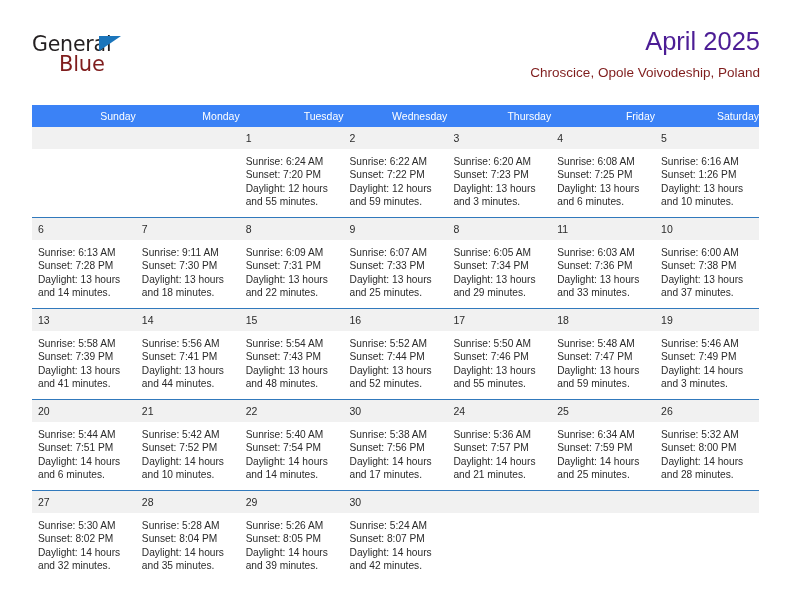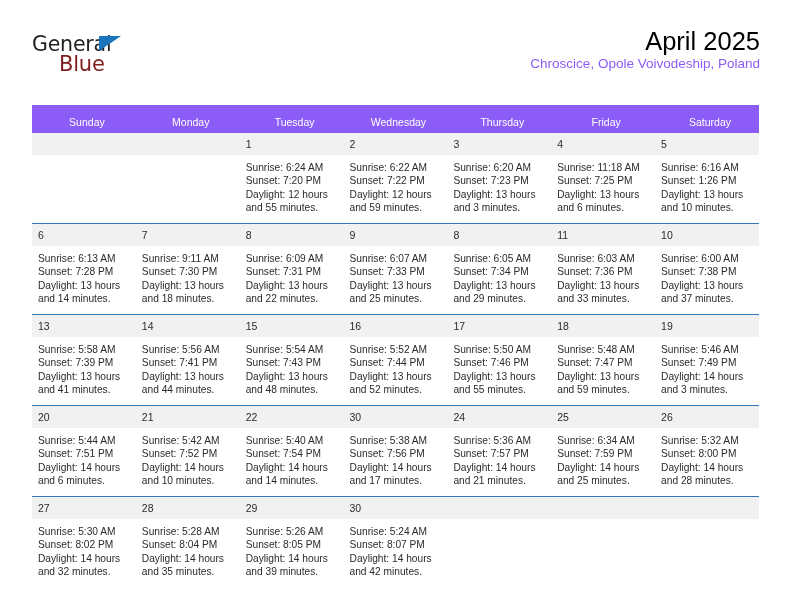--- a/index.html
+++ b/index.html
@@ -69,50 +69,51 @@
   }
 
   .title-block {
     position: absolute;
     right: 0;
     top: 0;
     text-align: right;
   }
   .cal-title {
     font-size: 25.5px;
-    color: #000000;
+    color: #4c1d95;
     line-height: 30px;
     white-space: nowrap;
     font-weight: 400;
   }
   .cal-subtitle {
+    margin-top: 9px;
     font-size: 13.5px;
-    color: #8b5cf6;
+    color: #7f1d1d;
     line-height: 16px;
     white-space: nowrap;
     font-weight: 400;
   }
 
   
   .calendar {
     position: absolute;
     left: 32px;
     top: 105px;
     width: 727px;
     border-collapse: collapse;
     table-layout: fixed;
   }
 
   .calendar th {
-    background: #8b5cf6;
+    background: #3b82f6;
     color: #ffffff;
     font-size: 10.5px;
     font-weight: normal;
-    text-align: center;
-    padding: 11px 0 5px 6px;
+    text-align: right;
+    padding: 5px 0 5px 6px;
     height: 11px;
     border: none;
   }
 
   .calendar td {
     vertical-align: top;
     padding: 0;
     border: none;
     width: 103.85px;
   }
@@ -226,21 +227,21 @@
             <div class="cell-body">
               <div class="line">Sunrise: 6:20 AM</div>
               <div class="line">Sunset: 7:23 PM</div>
               <div class="line">Daylight: 13 hours</div>
               <div class="line">and 3 minutes.</div>
             </div>
           </td>
           <td>
             <div class="daynum">4</div>
             <div class="cell-body">
-              <div class="line">Sunrise: 11:18 AM</div>
+              <div class="line">Sunrise: 6:08 AM</div>
               <div class="line">Sunset: 7:25 PM</div>
               <div class="line">Daylight: 13 hours</div>
               <div class="line">and 6 minutes.</div>
             </div>
           </td>
           <td>
             <div class="daynum">5</div>
             <div class="cell-body">
               <div class="line">Sunrise: 6:16 AM</div>
               <div class="line">Sunset: 1:26 PM</div>

